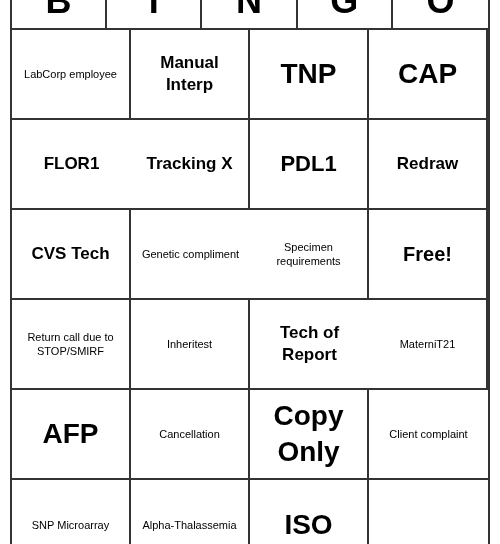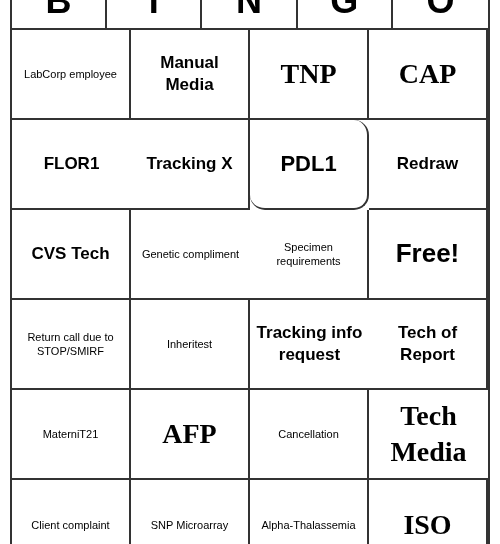--- a/index.html
+++ b/index.html
@@ -65,73 +65,70 @@
       text-align: center;
     }
 
     .bingo-cell:nth-child(n+21) {
       border-bottom: none;
     }
 
     .bingo-cell.large-text {
       font-size: 28px;
       font-weight: bold;
-      font-family: Liberation Serif, serif;
     }
 
     .bingo-cell.medium-large {
       font-size: 22px;
       font-weight: bold;
-      border-radius: 15px;
     }
 
     .bingo-cell.medium-text {
       font-size: 17px;
       font-weight: bold;
     }
 
     .bingo-cell.free-cell {
-      font-size: 26px;
+      font-size: 20px;
       font-weight: bold;
     }
 
     .bingo-cell.small-text {
       font-size: 11px;
     }
   </style>
 </head>
 <body>
 
 <div class="bingo-card">
   <div class="bingo-header">
   <div class="bingo-header-cell">B</div>
       <div class="bingo-header-cell">I</div>
       <div class="bingo-header-cell">N</div>
       <div class="bingo-header-cell">G</div>
       <div class="bingo-header-cell">O</div>
     </div>
   <div class="bingo-grid">
   <div class="bingo-cell small-text">LabCorp employee</div>
-      <div class="bingo-cell medium-text">Manual Media</div>
+      <div class="bingo-cell medium-text">Manual Interp</div>
       <div class="bingo-cell large-text">TNP</div>
       <div class="bingo-cell large-text">CAP</div>
       <div class="bingo-cell medium-text">FLOR1</div>
       <div class="bingo-cell medium-text">Tracking X</div>
       <div class="bingo-cell medium-large">PDL1</div>
       <div class="bingo-cell medium-text">Redraw</div>
       <div class="bingo-cell medium-text">CVS Tech</div>
       <div class="bingo-cell small-text">Genetic compliment</div>
       <div class="bingo-cell small-text">Specimen requirements</div>
       <div class="bingo-cell free-cell">Free!</div>
       <div class="bingo-cell small-text">Return call due to STOP/SMIRF</div>
       <div class="bingo-cell small-text">Inheritest</div>
-      <div class="bingo-cell medium-text">Tracking info request</div>
       <div class="bingo-cell medium-text">Tech of Report</div>
       <div class="bingo-cell small-text">MaterniT21</div>
       <div class="bingo-cell large-text">AFP</div>
       <div class="bingo-cell small-text">Cancellation</div>
-      <div class="bingo-cell large-text">Tech Media</div>
+      <div class="bingo-cell large-text">Copy Only</div>
       <div class="bingo-cell small-text">Client complaint</div>
       <div class="bingo-cell small-text">SNP Microarray</div>
       <div class="bingo-cell small-text">Alpha-Thalassemia</div>
       <div class="bingo-cell large-text">ISO</div>
     </div>
 </div>
 
 </body></html>

